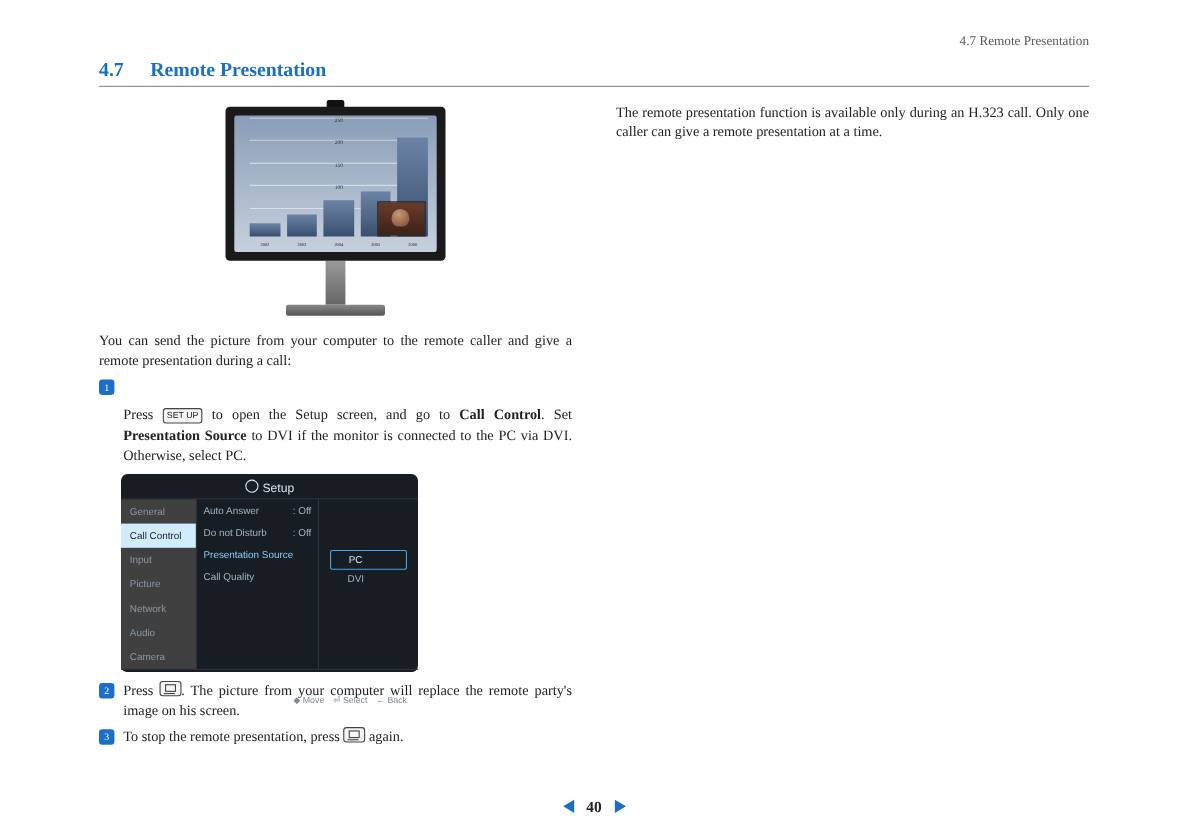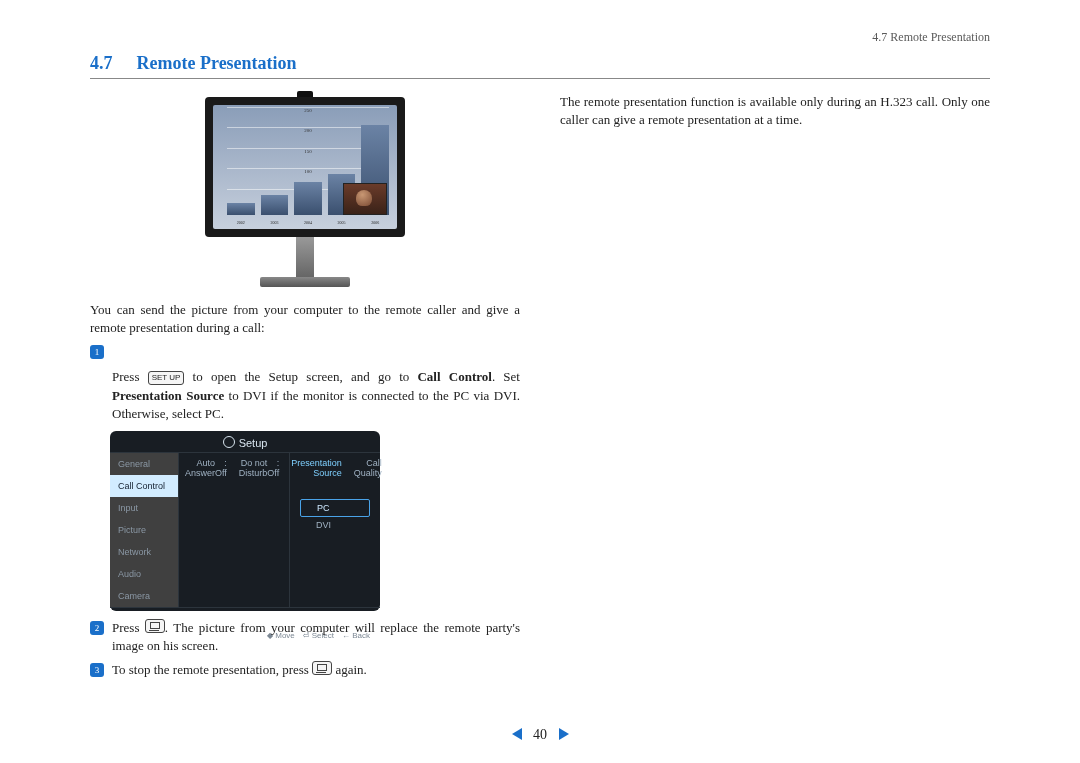--- a/index.html
+++ b/index.html
@@ -203,21 +203,21 @@
   .osd-left div {
     padding: 6px 8px;
     color: #8a97a4;
   }
   .osd-left .sel {
     background: #d2ecff; color: #142030;
   }
   .osd-mid {
     width: 110px;
     border-right: 1px solid #2c343c;
-    display: flex; flex-direction: row; text-align: right;
+    display: flex; flex-direction: column;
   }
   .osd-row {
     display: flex; padding: 5px 6px;
     justify-content: space-between;
   }
   .osd-row.sel { color: #7fd0ff; }
   .osd-right {
     flex: 1;
     display: flex; flex-direction: column;
     padding: 46px 10px 0 10px;
@@ -242,21 +242,21 @@
   .osd-foot span { margin-left: 8px; }
   
   .pager {
     position: absolute;
     bottom: 20px;
     left: 0; right: 0;
     text-align: center;
     font-size: 14px;
     color: #1a6fc9;
   }
-  .pager .num { color: #222; font-weight: normal; margin: 0 8px; }
+  .pager .num { color: #222; font-weight: bold; margin: 0 8px; }
   .tri {
     display: inline-block;
     width: 0; height: 0;
     border-top: 6px solid transparent;
     border-bottom: 6px solid transparent;
     vertical-align: -1px;
   }
   .tri.left { border-right: 10px solid #1a6fc9; }
   .tri.right { border-left: 10px solid #1a6fc9; }
 </style>

